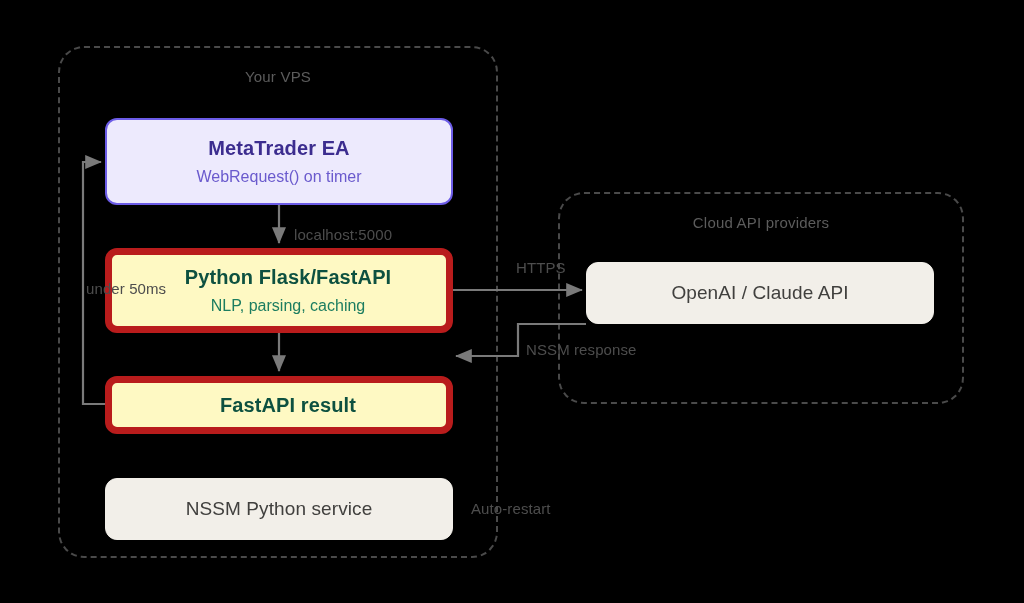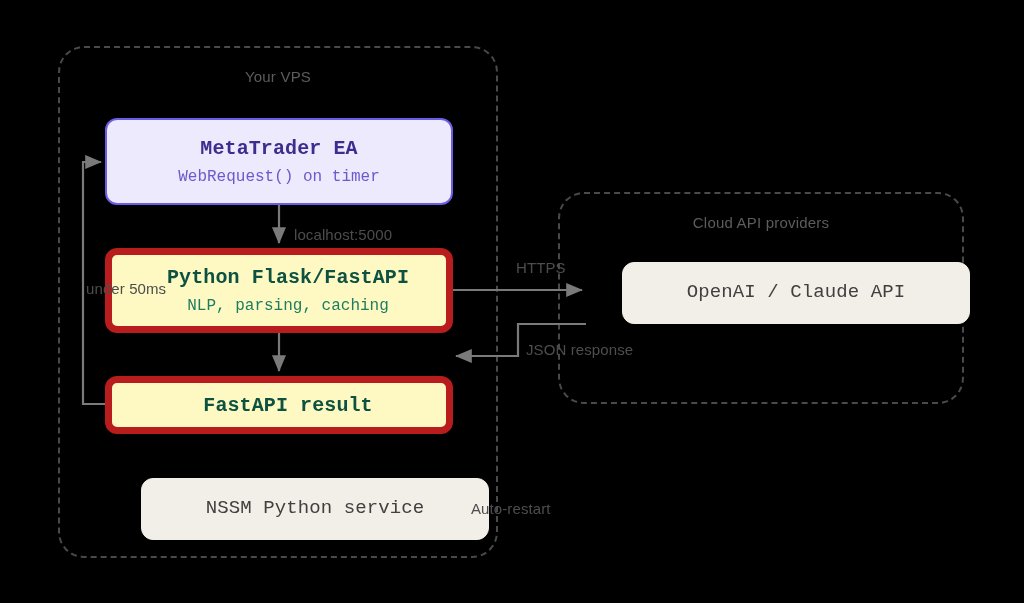--- a/index.html
+++ b/index.html
@@ -39,21 +39,20 @@
   .node {
     position: absolute;
     box-sizing: border-box;
     border-radius: 12px;
     display: flex;
     flex-direction: column;
     align-items: center;
     justify-content: center;
     text-align: center;
     line-height: 1.25;
-    font-family: Liberation Mono, monospace;
   }
   .node .t1 {
     font-size: 20px;
     font-weight: bold;
     letter-spacing: .1px;
   }
   .node .t2 {
     font-size: 16px;
     margin-top: 6px;
   }
@@ -68,21 +67,20 @@
     background: #fef9c3;
     border: 7px solid #b91c1c;
     padding-left: 18px;
   }
   .node.green .t1 { color: #0d5140; }
   .node.green .t2 { color: #1c7d60; }
 
   .node.beige {
     background: #f2efe9;
     border: 1px solid #f2efe9;
-    margin-left: 36px;
   }
   .node.beige .t1 {
     color: #41403e;
     font-size: 19px;
     font-weight: normal;
   }
   
   #wires {
     position: absolute;
     left: 0; top: 0;
@@ -161,17 +159,17 @@
   <div class="node beige" style="left:586px; top:262px; width:348px; height:62px;">
     <div class="t1">OpenAI / Claude API</div>
   </div>
 
   <div class="edge-label" style="left:294px; top:226px;">localhost:5000</div>
 
   <div class="edge-label" style="left:86px; top:280px;">under 50ms</div>
 
   <div class="edge-label" style="left:516px; top:259px;">HTTPS</div>
 
-  <div class="edge-label" style="left:526px; top:341px;">JSON response</div>
+  <div class="edge-label" style="left:526px; top:341px;">NSSM response</div>
 
   <div class="edge-label" style="left:471px; top:500px;">Auto-restart</div>
 
 </div>
 
 </body></html>

